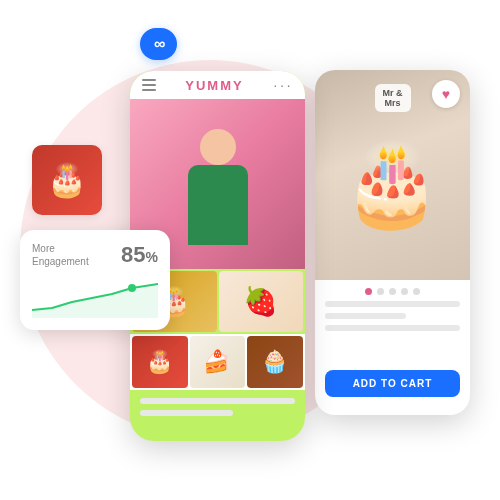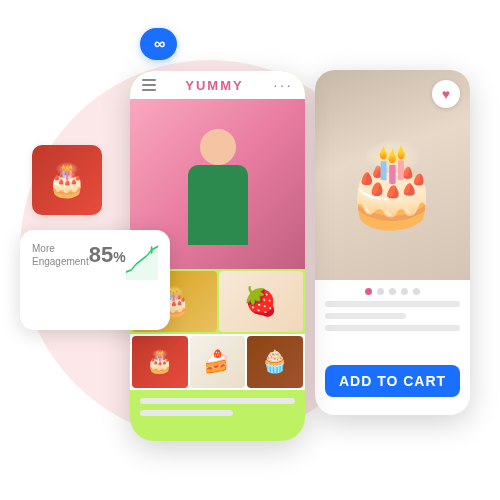--- a/index.html
+++ b/index.html
@@ -290,41 +290,41 @@
     .add-to-cart {
       position: absolute;
       bottom: 18px;
       left: 10px;
       right: 10px;
       background: #1a6fff;
       color: white;
       border: none;
       border-radius: 8px;
       padding: 8px 0;
-      font-size: 14px;
+      font-size: 10px;
       font-weight: 700;
       text-align: center;
       letter-spacing: 1px;
       cursor: pointer;
     }
 
     
     .engagement-card {
       position: absolute;
       left: 20px;
       top: 230px;
       width: 150px;
       height: 100px;
       background: #fff;
       border-radius: 14px;
       box-shadow: 0 4px 20px rgba(0,0,0,0.15);
       z-index: 8;
       padding: 12px;
       display: flex;
-      flex-direction: row;
+      flex-direction: column;
       justify-content: space-between;
     }
     .engagement-top {
       display: flex;
       justify-content: space-between;
       align-items: flex-start;
     }
     .engagement-label {
       font-size: 10px;
       color: #888;
@@ -411,20 +411,21 @@
 
   <div class="phone-bottom">
     <div class="gray-line"></div>
     <div class="gray-line short"></div>
   </div>
 </div>
 
 <div class="phone-secondary">
 
   <div class="product-image">
+    <div class="mr-mrs-label">Mr &amp;<br>Mrs</div>
     <div class="cake-emoji">🎂</div>
     <div class="heart-badge">♥</div>
   </div>
 
   <div class="dot-indicators">
     <div class="dot active"></div>
     <div class="dot"></div>
     <div class="dot"></div>
     <div class="dot"></div>
     <div class="dot"></div>

